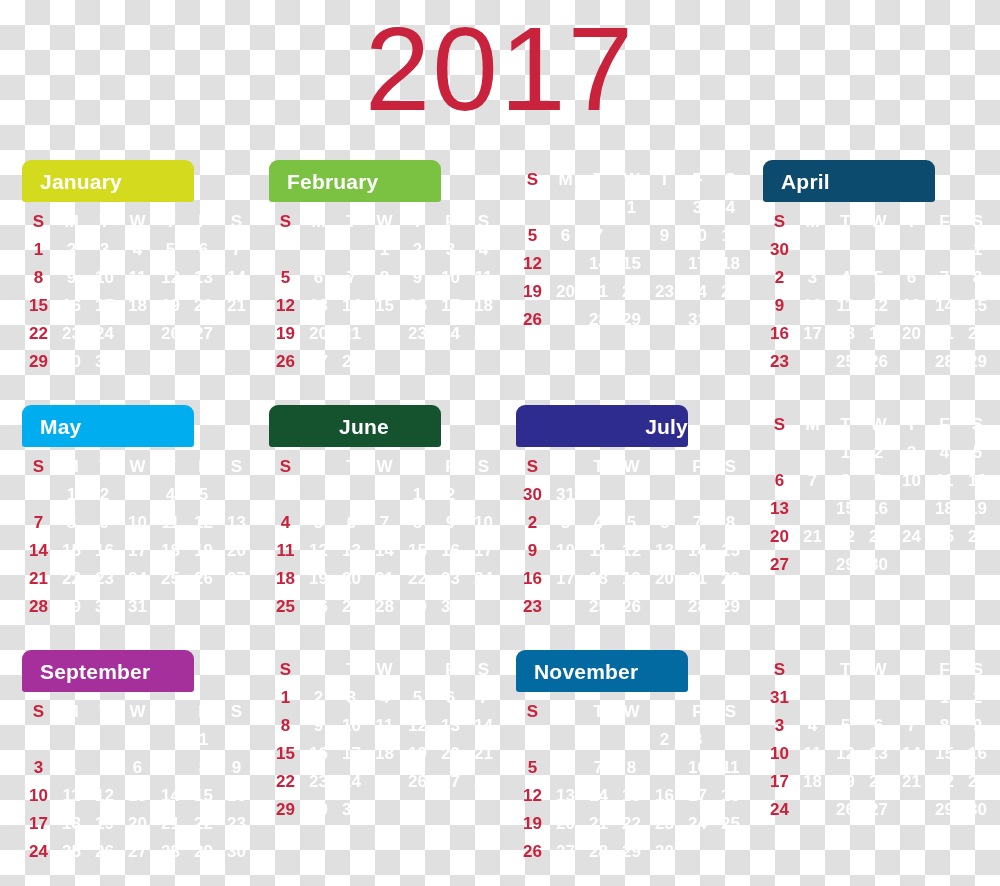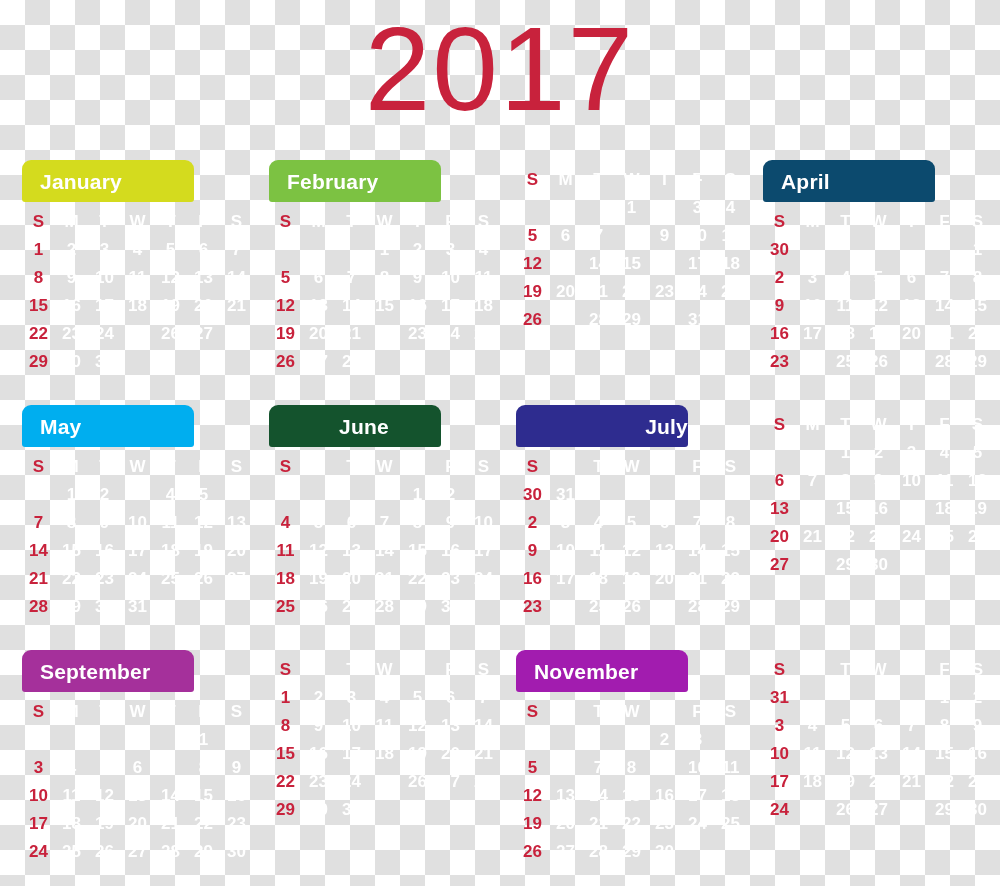--- a/index.html
+++ b/index.html
@@ -595,21 +595,21 @@
           <div class="day sun">29</div>
           <div class="day wd">30</div>
           <div class="day wd">31</div>
           <div class="day empty"></div>
           <div class="day empty"></div>
           <div class="day empty"></div>
           <div class="day empty"></div>
         </div>
       </div>
       <div class="month">
-        <div class="month-header" style="background: #a21caf;">
+        <div class="month-header" style="background: #0369a1;">
           <span class="month-name">November</span>
         </div>
         <div class="day-grid">
           <div class="dow sun">S</div>
           <div class="dow wd">M</div>
           <div class="dow wd">T</div>
           <div class="dow wd">W</div>
           <div class="dow wd">T</div>
           <div class="dow wd">F</div>
           <div class="dow wd">S</div>

